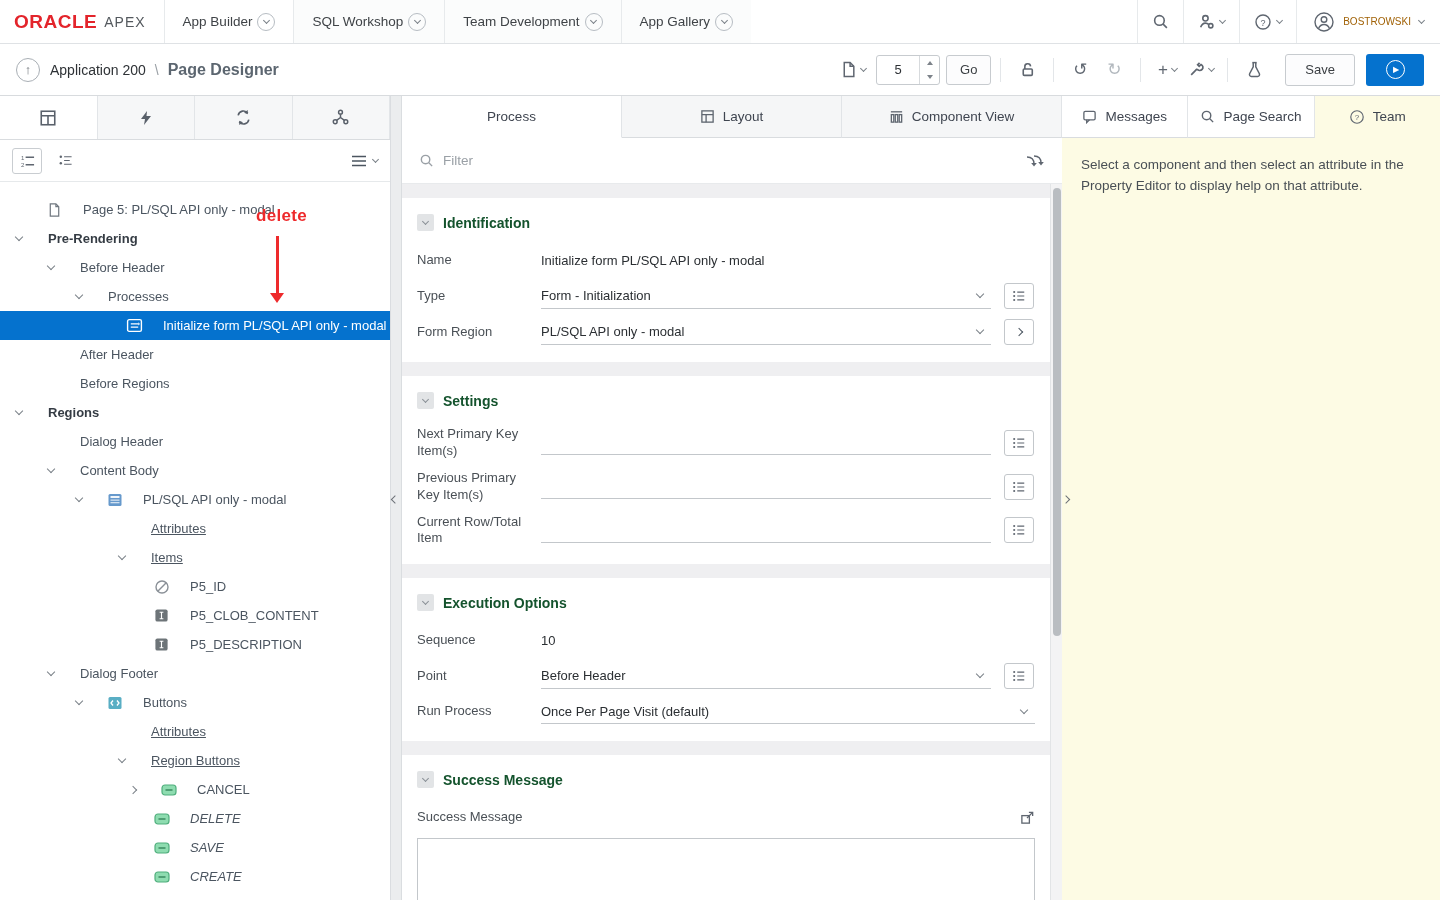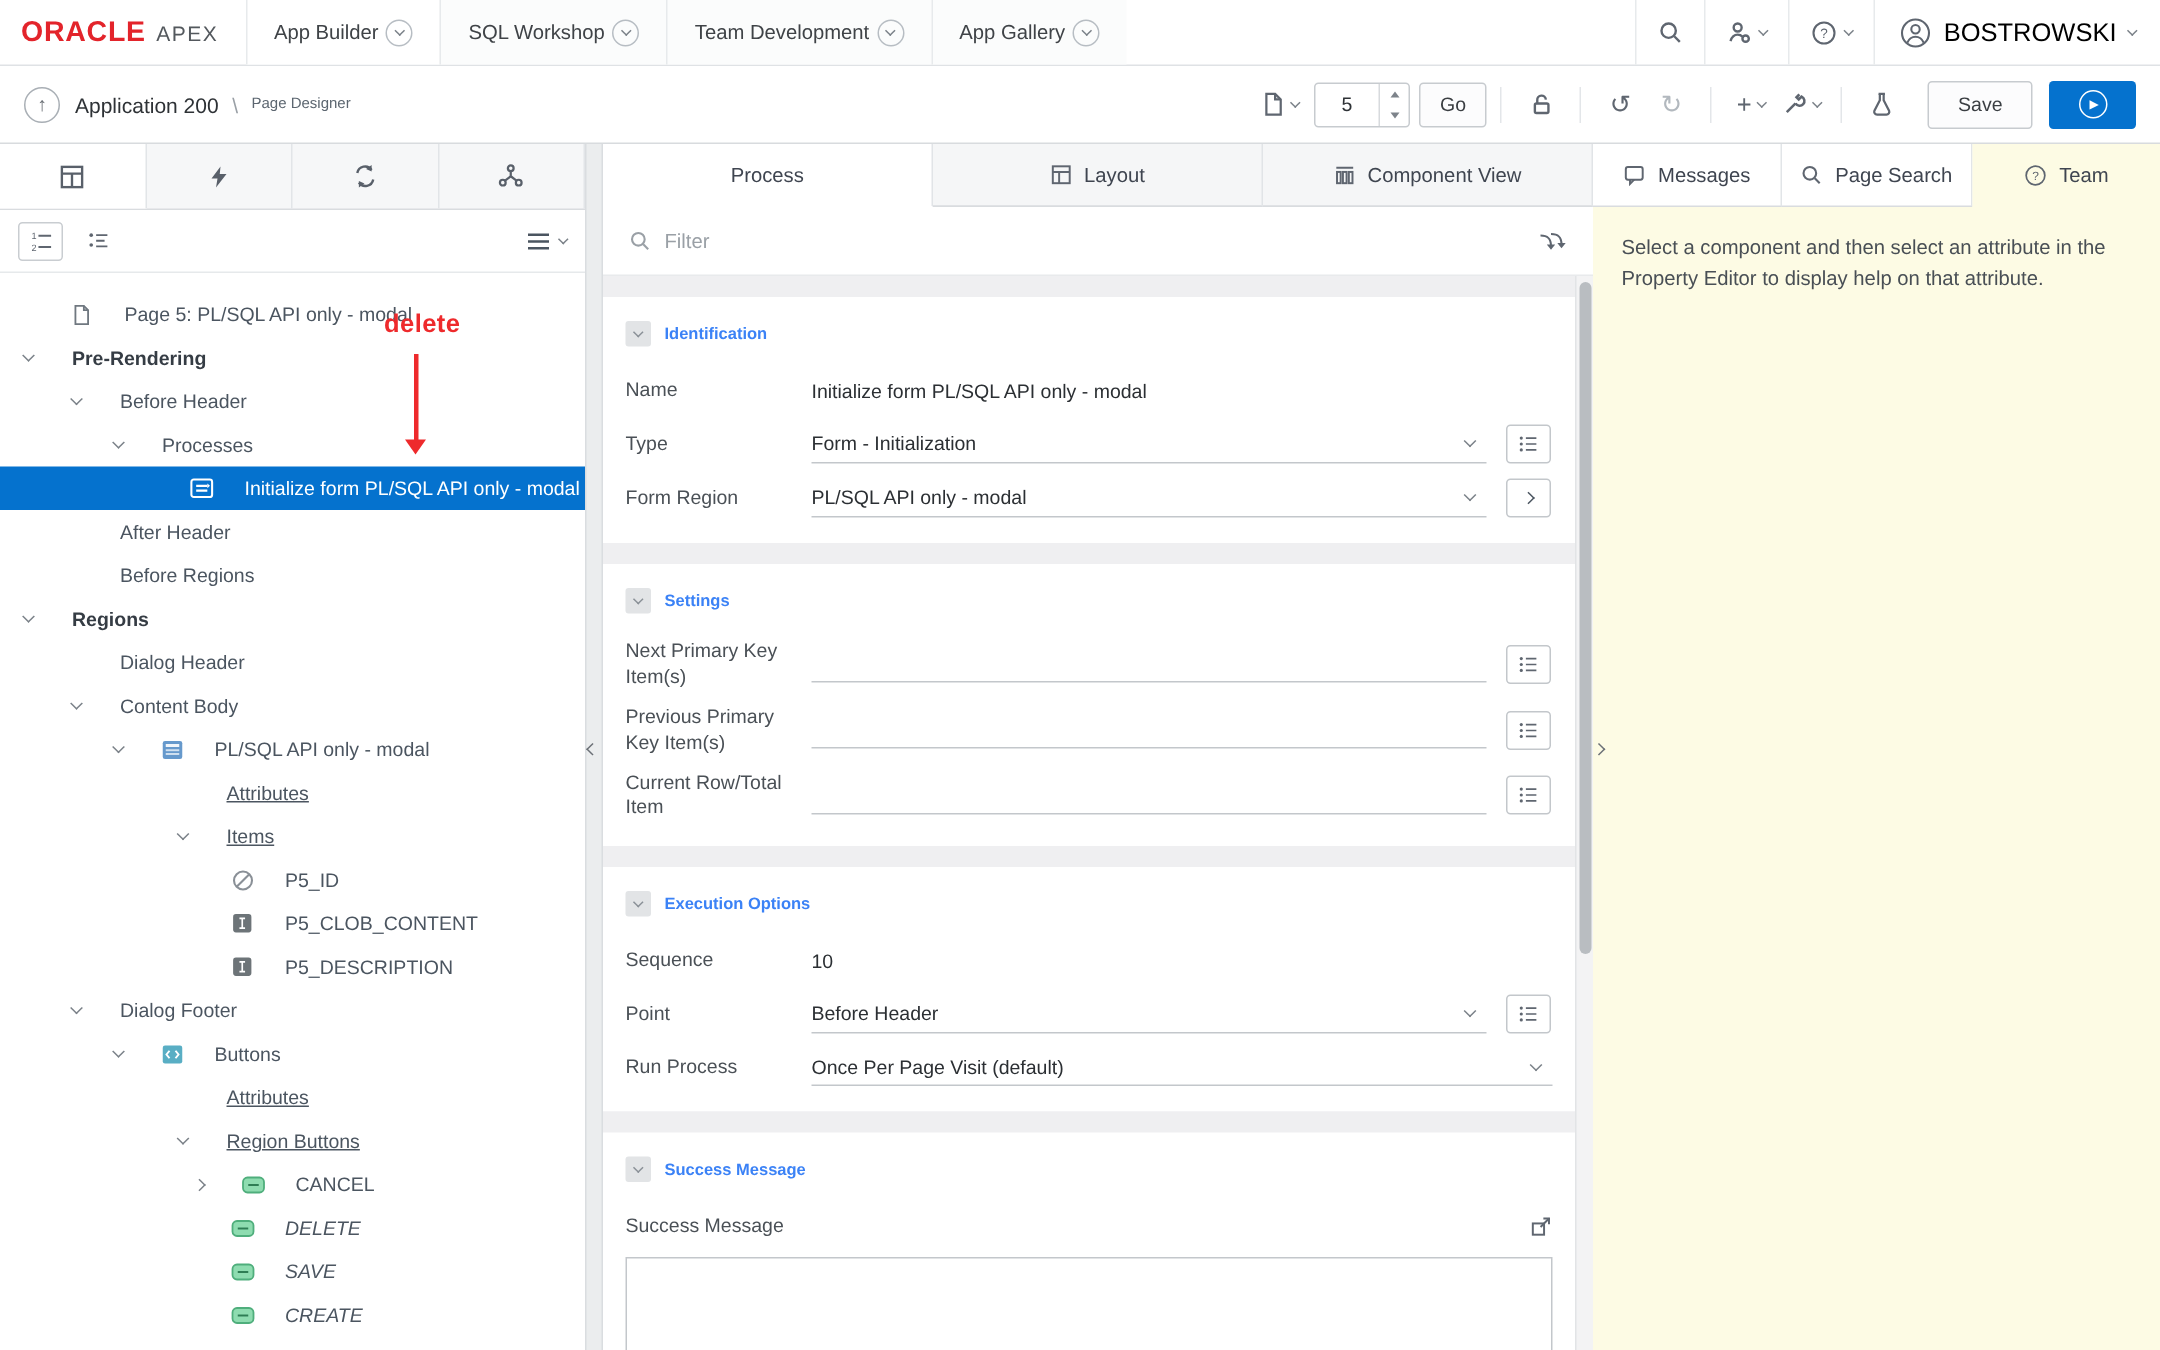--- a/index.html
+++ b/index.html
@@ -14,28 +14,28 @@
   .nav-tab { display:flex; align-items:center; gap:5px; padding:0 18px; border-left:1px solid #e7eaec; font-size:13.5px; color:#3f4347; cursor:pointer; background:#fbfcfc; }
   .nav-tab.active { background:#fff; }
   .nav-tab:last-of-type { border-right:1px solid #e7eaec; }
   .circle-chev { width:18px; height:18px; border:1px solid #b7bdc3; border-radius:50%; display:inline-flex; align-items:center; justify-content:center; }
   .chev { width:6px; height:6px; border-right:1.4px solid #7a8188; border-bottom:1.4px solid #7a8188; transform:rotate(45deg); display:inline-block; margin-top:-3px; }
   .chev.small { width:5px; height:5px; }
   .chev.right { transform:rotate(-45deg); margin-top:0; }
   .nav-spacer { flex:1; }
   .nav-icon-btn { display:flex; align-items:center; justify-content:center; gap:5px; padding:0 14px; border-left:1px solid #e7eaec; cursor:pointer; color:#5f6670; }
   .account-btn { display:flex; align-items:center; gap:8px; padding:0 16px; border-left:1px solid #e7eaec; cursor:pointer; }
-  .account-label { font-size:17px; color:#000000; }
+  .account-label { font-size:10px; color:#a16207; }
 
   
   .action-bar { height:52px; display:flex; align-items:center; padding:0 16px; background:#fff; border-bottom:1px solid #d8dbde; }
   .crumb-up { width:24px; height:24px; border:1px solid #a9afb5; border-radius:50%; display:flex; align-items:center; justify-content:center; color:#6b7076; font-size:13px; margin-right:10px; cursor:pointer; }
   .crumb-app { font-size:14px; color:#2e3236; cursor:pointer; }
   .crumb-sep { margin:0 9px; color:#9aa0a6; font-size:14px; }
-  .crumb-page { font-size:10px; color:#5c6670; font-weight:400; }
+  .crumb-page { font-size:16px; color:#5c6670; font-weight:700; }
   .bar-spacer { flex:1; }
   .icon-btn { min-width:34px; height:32px; display:flex; align-items:center; justify-content:center; gap:4px; color:#5f6670; cursor:pointer; border-radius:3px; }
   .glyph { font-size:17px; line-height:1; }
   .glyph.dim { color:#b2b8be; }
   .num-box { display:flex; align-items:stretch; border:1px solid #c7cbcf; border-radius:3px; height:30px; background:#fff; margin:0 6px; }
   .num-val { width:42px; display:flex; align-items:center; justify-content:center; font-size:13px; color:#2e3236; }
   .spin { width:20px; border-left:1px solid #d7dadd; display:flex; flex-direction:column; }
   .spin-btn { flex:1; display:flex; align-items:center; justify-content:center; cursor:pointer; }
   .tri-up { width:0; height:0; border-left:3.5px solid transparent; border-right:3.5px solid transparent; border-bottom:4.5px solid #7d838a; }
   .tri-down { width:0; height:0; border-left:3.5px solid transparent; border-right:3.5px solid transparent; border-top:4.5px solid #7d838a; }
@@ -85,21 +85,21 @@
   .filter-row { height:46px; display:flex; align-items:center; gap:9px; padding:0 17px; border-bottom:1px solid #e8eaec; }
   .filter-input { flex:1; border:none; outline:none; font-size:13.5px; color:#2e3236; font-family:inherit; background:transparent; }
   .filter-input::placeholder { color:#9aa0a6; }
 
   .props { flex:1; background:#efeff1; overflow:hidden; padding-right:12px; }
   .sec-gap { height:14px; background:#efeff1; }
   .section { background:#fff; padding:6px 0 12px; }
   .sec-header { display:flex; align-items:center; gap:9px; padding:10px 15px 12px; }
   .collapse-btn { width:17px; height:17px; background:#e2e4e6; border-radius:2px; display:flex; align-items:center; justify-content:center; cursor:pointer; }
   .collapse-btn .chev { border-color:#8a9097; width:5px; height:5px; }
-  .sec-title { font-size:11px; font-weight:700; color:#3b82f6; }
+  .sec-title { font-size:14px; font-weight:700; color:#14532d; }
   .field { display:flex; align-items:center; padding:5px 15px; min-height:34px; }
   .field.tall { align-items:center; }
   .f-label { width:112px; min-width:112px; font-size:13px; color:#4a5056; line-height:1.3; margin-right:12px; }
   .control { flex:1; position:relative; display:flex; align-items:center; min-height:25px; }
   .control.underline { border-bottom:1px solid #c3c7cb; }
   .val { font-size:13px; color:#2b2f33; }
   .plain-input { border:none; outline:none; font-size:13px; color:#2b2f33; width:100%; font-family:inherit; background:transparent; }
   .sel-chev { position:absolute; right:8px; }
   .aux { width:32px; min-width:32px; margin-left:12px; display:flex; justify-content:center; }
   .aux-btn { width:30px; height:26px; border:1px solid #c3c7cb; border-radius:3px; background:#fff; display:flex; align-items:center; justify-content:center; cursor:pointer; color:#5f6670; }

